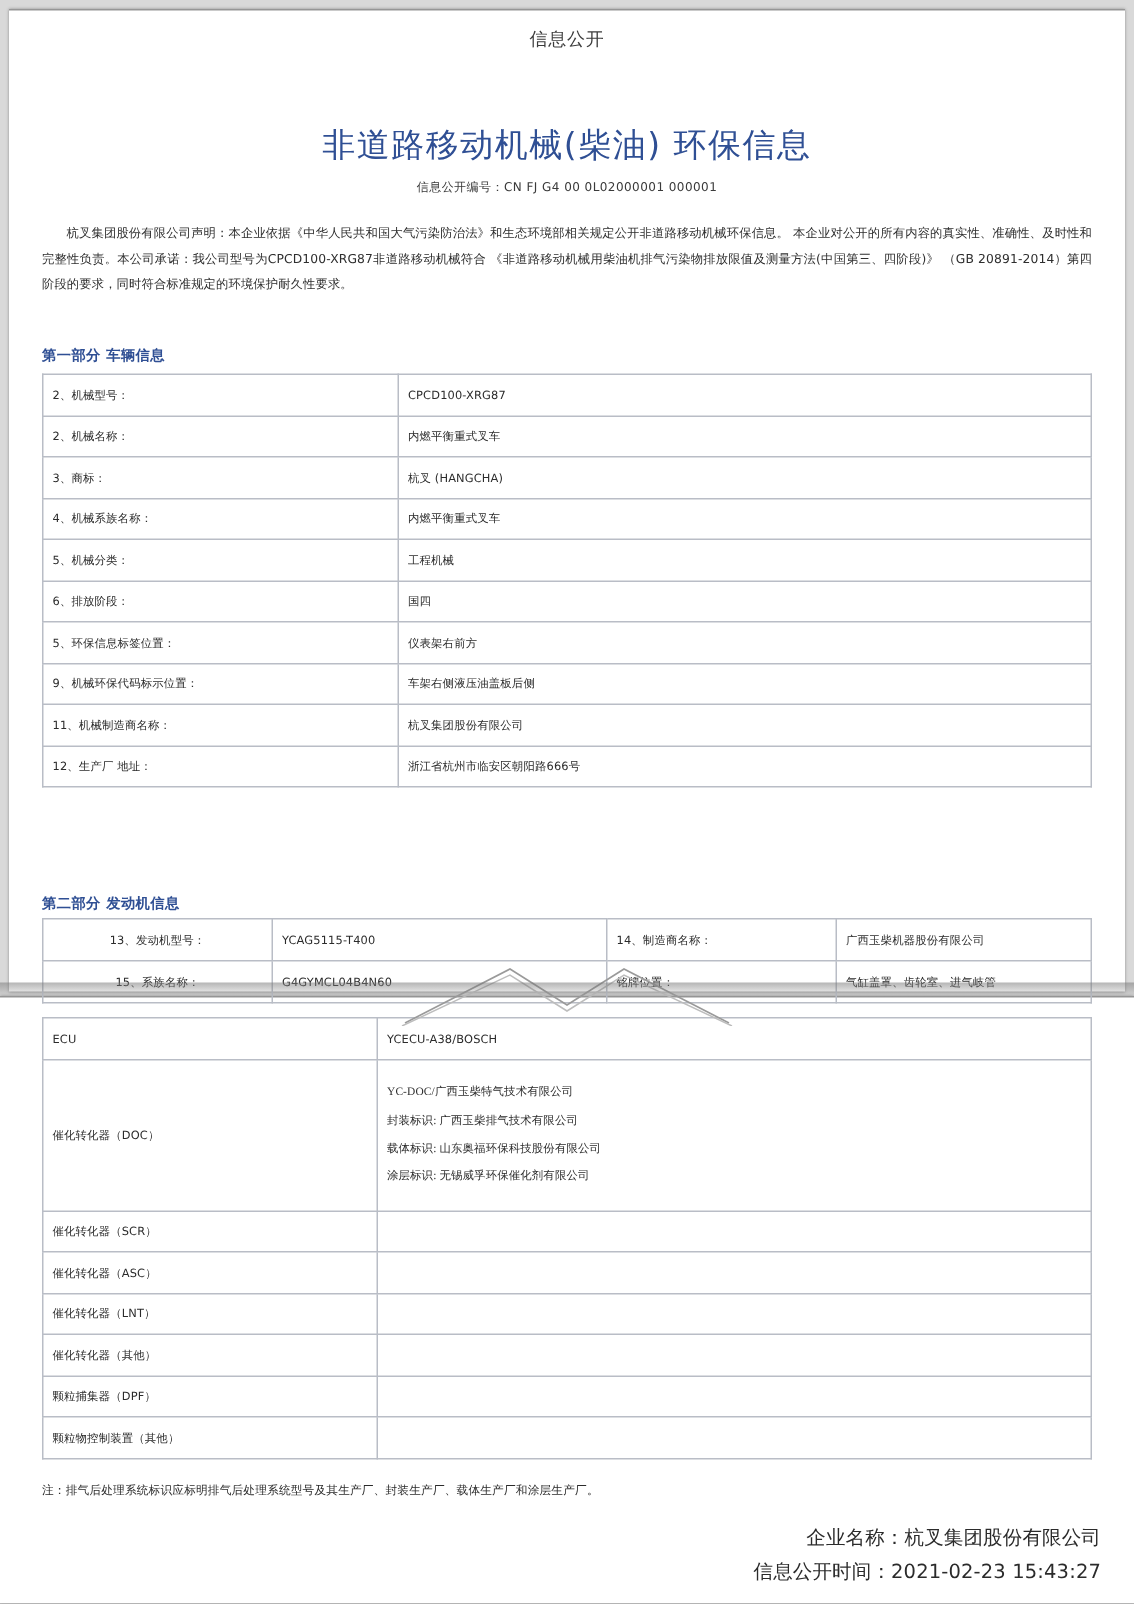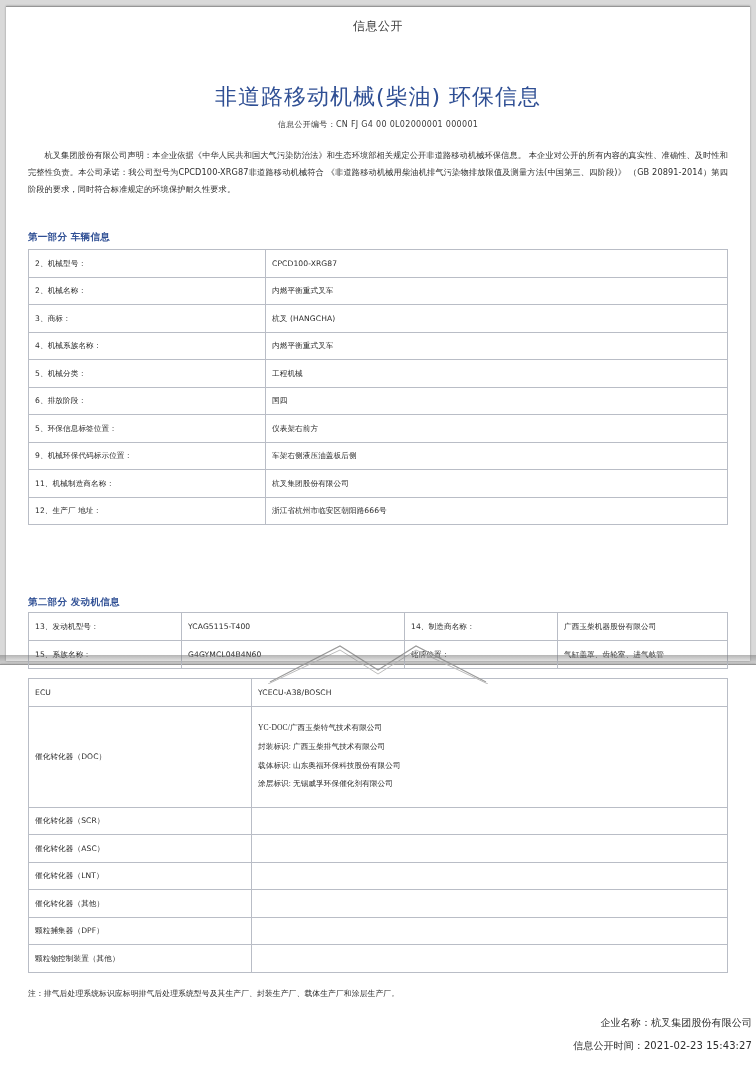--- a/index.html
+++ b/index.html
@@ -114,42 +114,42 @@
     vertical-align: middle;
     line-height: 1.5;
     letter-spacing: .1px;
   }
   .t1 { left: 28px; top: 249px; width: 700px; }
   .t1 td { height: 26.5px; }
   .t1 .lbl { width: 224px; }
 
   .t2 { left: 28px; top: 612px; width: 700px; }
   .t2 td { height: 27px; }
-  .t2 .lbl { width: 140px; }
+  .t2 .lbl { width: 140px; text-align: center; }
   .t2 .val { width: 210px; }
   .t2 .lbl2 { width: 140px; margin-top: 20px; }
 
   .t3 { left: 28px; top: 678px; width: 700px; }
   .t3 td { height: 26.5px; }
   .t3 .lbl { width: 210px; }
   .t3 td.doc-cell { height: 100px; vertical-align: middle; }
   .doc-lines div { line-height: 2.45; font-family: Liberation Serif, serif; }
 
   
   .note {
     position: absolute;
     left: 28px; top: 988px;
     font-size: 7.8px;
     color: #2b2b2b;
     letter-spacing: .1px;
   }
   .sign {
     position: absolute;
-    right: 4px;
-    font-size: 10px;
+    right: 22px;
+    font-size: 13px;
     color: #2b2b2b;
     letter-spacing: .1px;
     text-align: center;
   }
   .sign-name { top: 1016px; }
   .sign-time { top: 1039px; }
 
   
   .fold {
     position: absolute;

